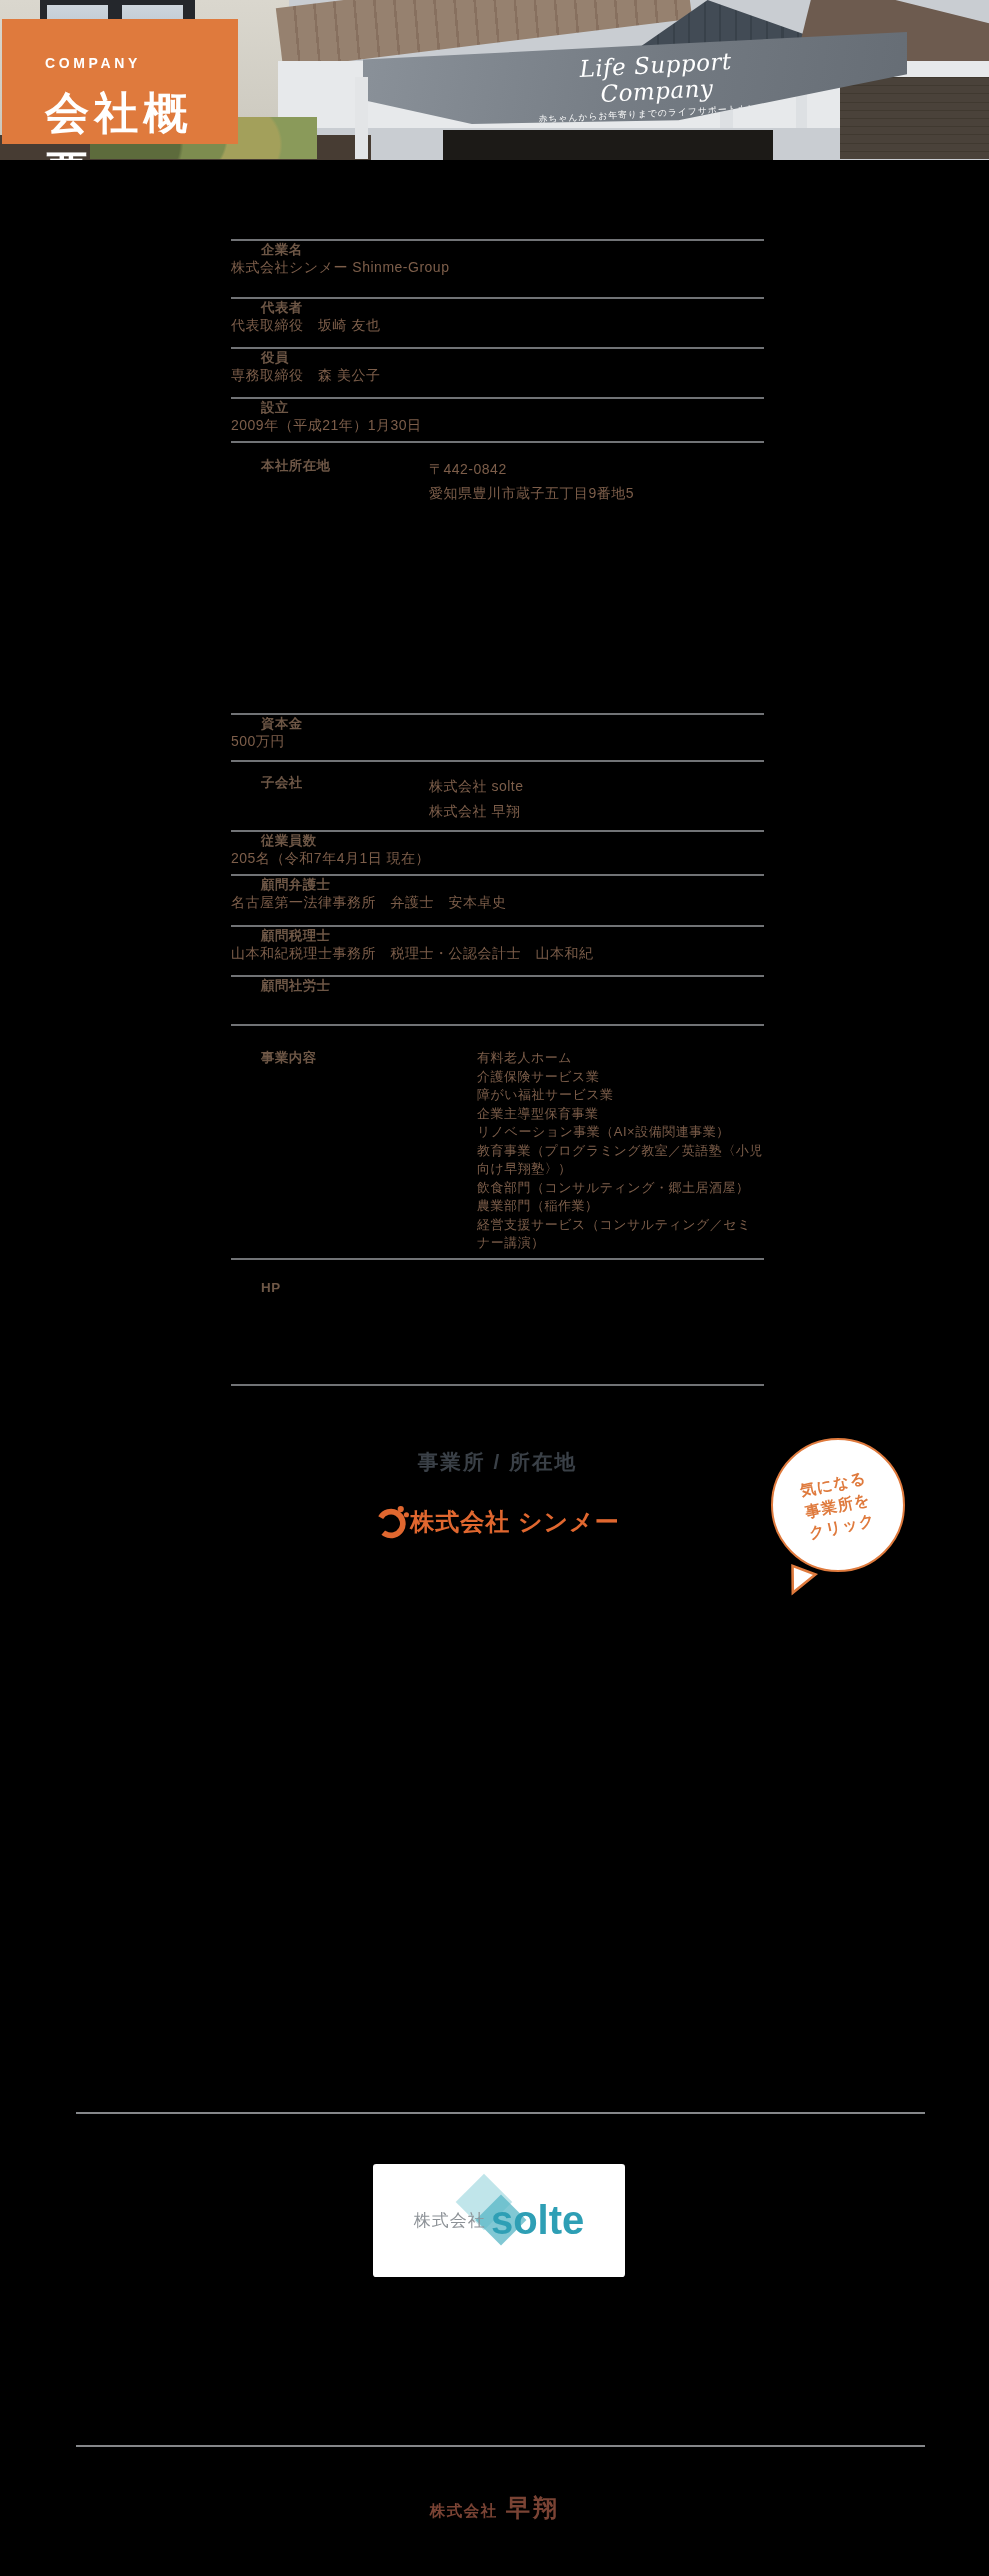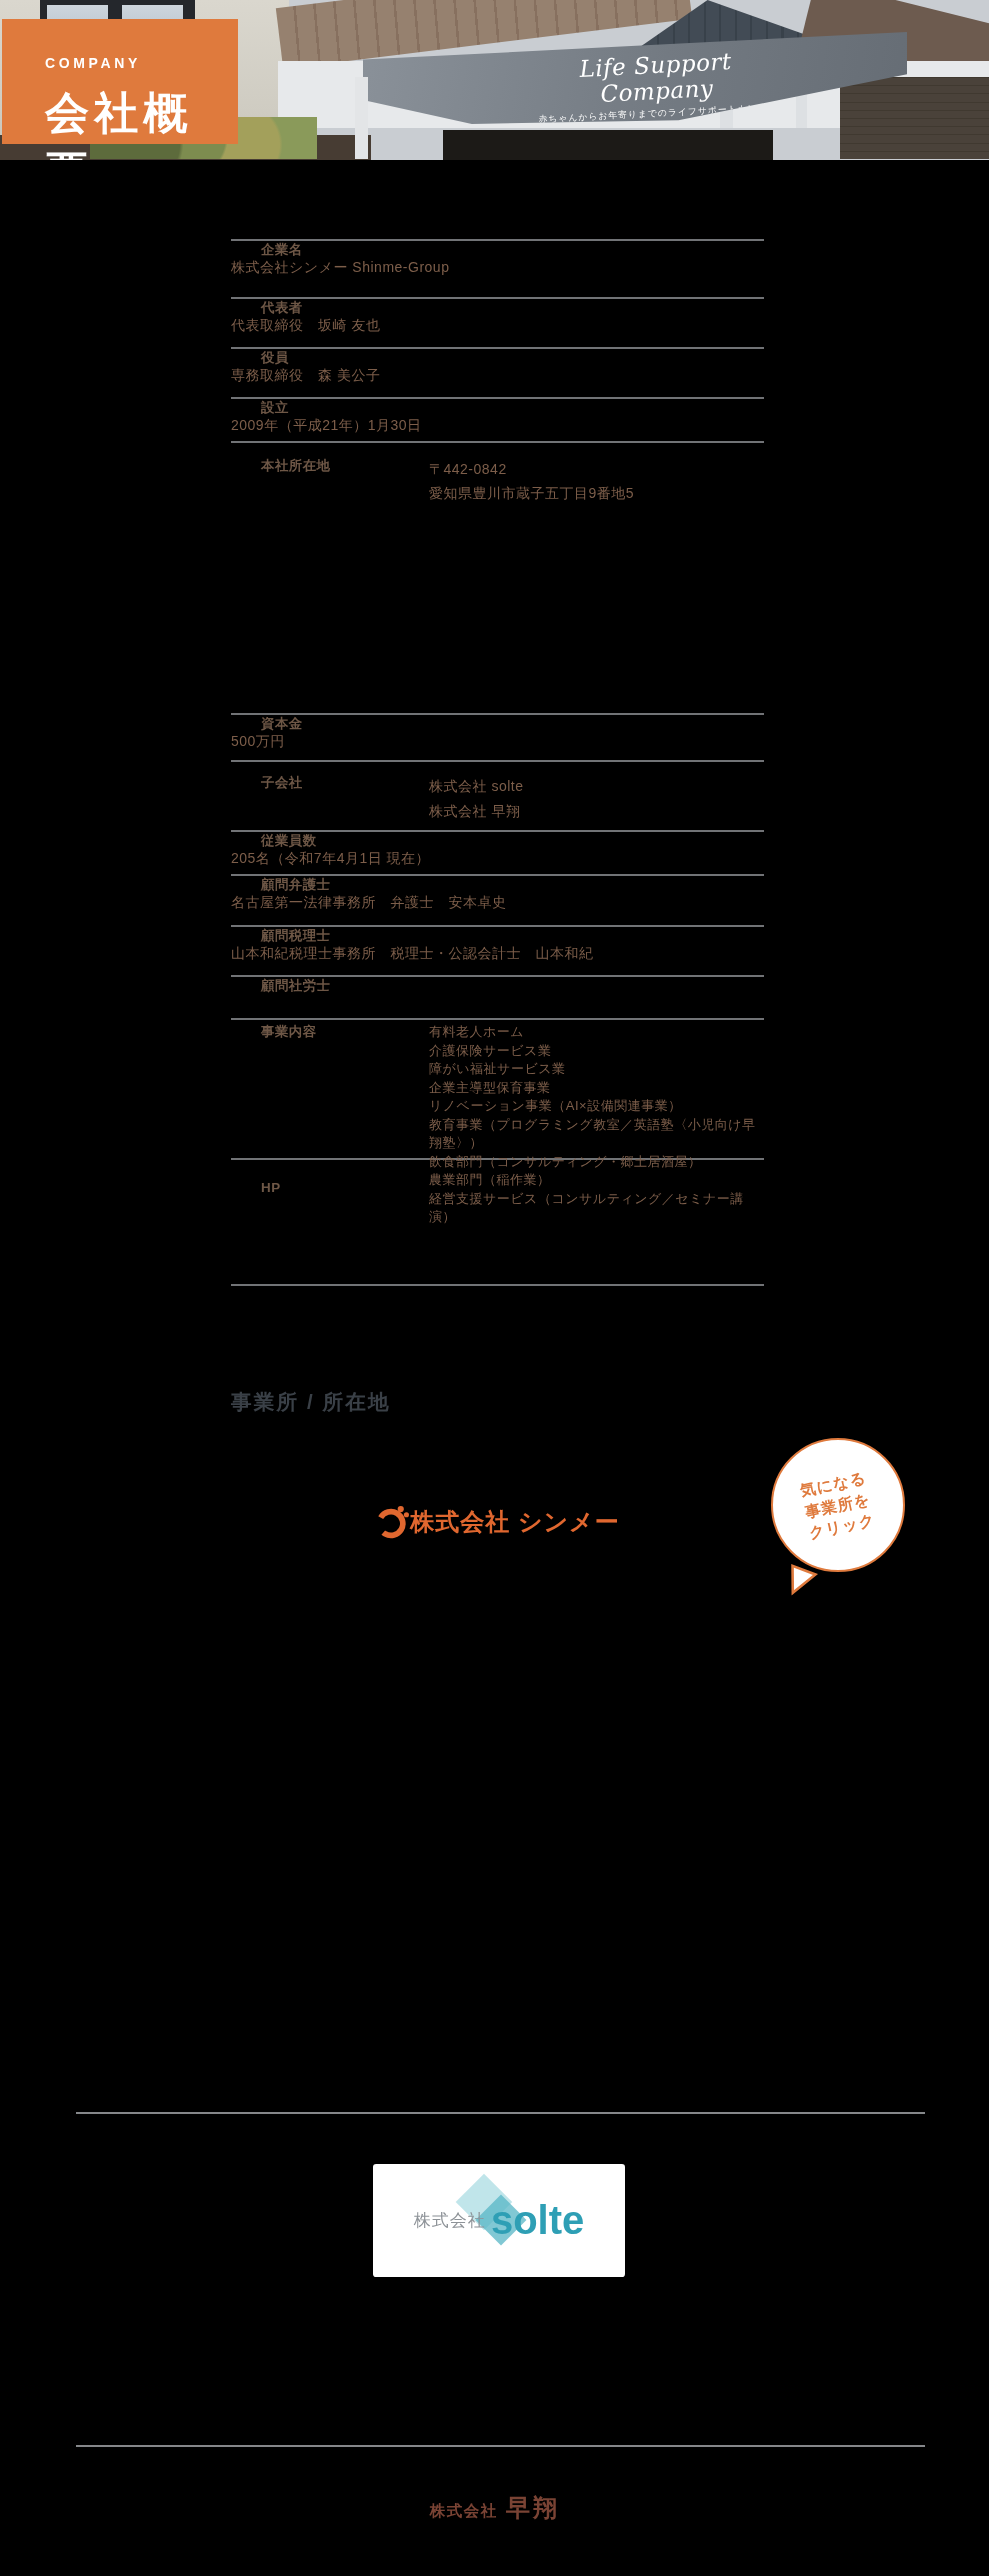--- a/index.html
+++ b/index.html
@@ -51,27 +51,27 @@
   .tbl{position:absolute;left:231px;width:533px;}
   .tbl1{top:239px;}
   .tbl2{top:713px;border-bottom:2.1px solid var(--rule);}
   .row{display:flex;border-top:2.1px solid var(--rule);}
   .row .lbl{width:198px;padding-left:30px;font-size:13.4px;font-weight:700;letter-spacing:0.5px;color:var(--label);}
   .row .val{flex:1;font-size:14px;font-weight:500;letter-spacing:0.5px;color:var(--value);}
   .row.center{align-items:flex-start;flex-direction:column;}
   .vline{display:block;}
   .h112{height:58px;} .h98{height:50px;} .h86{height:44px;} .h526{height:271px;padding-top:14.4px;}
   .h91{height:47px;} .h136{height:70px;padding-top:12.4px;} .h85{height:44px;}
-  .h99{height:51px;} .h95{height:43px;}
-  .h381{height:140px;padding-top:3px;} .h339{height:126px;padding-top:19.6px;}
+  .h99{height:51px;} .h95{height:49px;}
+  .h381{height:234px;padding-top:23px;gap:48px;} .h339{height:126px;padding-top:19.6px;}
   .addr .vline{line-height:24px;}
   .subs .vline{line-height:25px;}
   .biz .val{font-size:13px;line-height:18.5px;}
   
-  .offices-heading{position:absolute;left:231px;top:1388px;width:533px;text-align:left;font-size:20.6px;font-weight:700;letter-spacing:2.1px;color:var(--heading);}
+  .offices-heading{position:absolute;left:231px;top:1448px;width:533px;text-align:center;font-size:20.6px;font-weight:700;letter-spacing:2.1px;color:var(--heading);}
   .shinmei-logo{position:absolute;left:231px;top:1505px;width:533px;display:flex;justify-content:center;align-items:center;gap:1px;}
   .shinmei-logo-text{font-size:24px;font-weight:700;letter-spacing:1px;color:var(--logo-orange);}
   .bubble{position:absolute;left:771px;top:1438px;width:134px;height:134px;border-radius:50%;background:#fff;border:2.6px solid var(--orange);display:flex;align-items:center;justify-content:center;}
   .bubble-text{transform:rotate(-12deg);text-align:center;font-size:15.5px;font-weight:700;letter-spacing:1px;line-height:21.6px;color:var(--orange);}
   .bubble-tail{position:absolute;left:789px;top:1563px;transform:rotate(6deg);}
   
   .sep{position:absolute;left:76px;width:849px;height:1.5px;background:#85878a;}
   .sep1{top:2112px;} .sep2{top:2445px;}
   .solte-card{position:absolute;left:373px;top:2164px;width:252px;height:113px;background:#ffffff;border-radius:3.1px;display:flex;align-items:center;justify-content:center;}
   .solte-prefix{font-size:17px;color:var(--co-gray);letter-spacing:1px;margin-right:5.2px;position:relative;z-index:2;}

